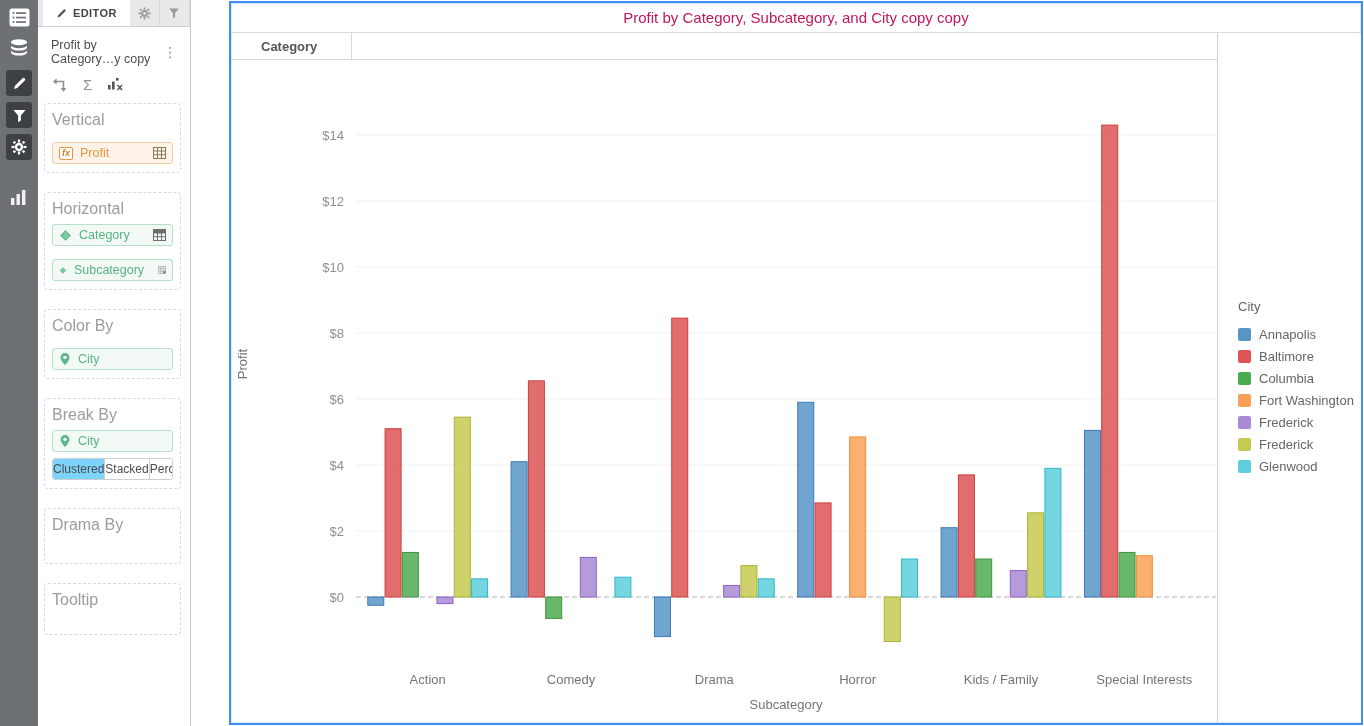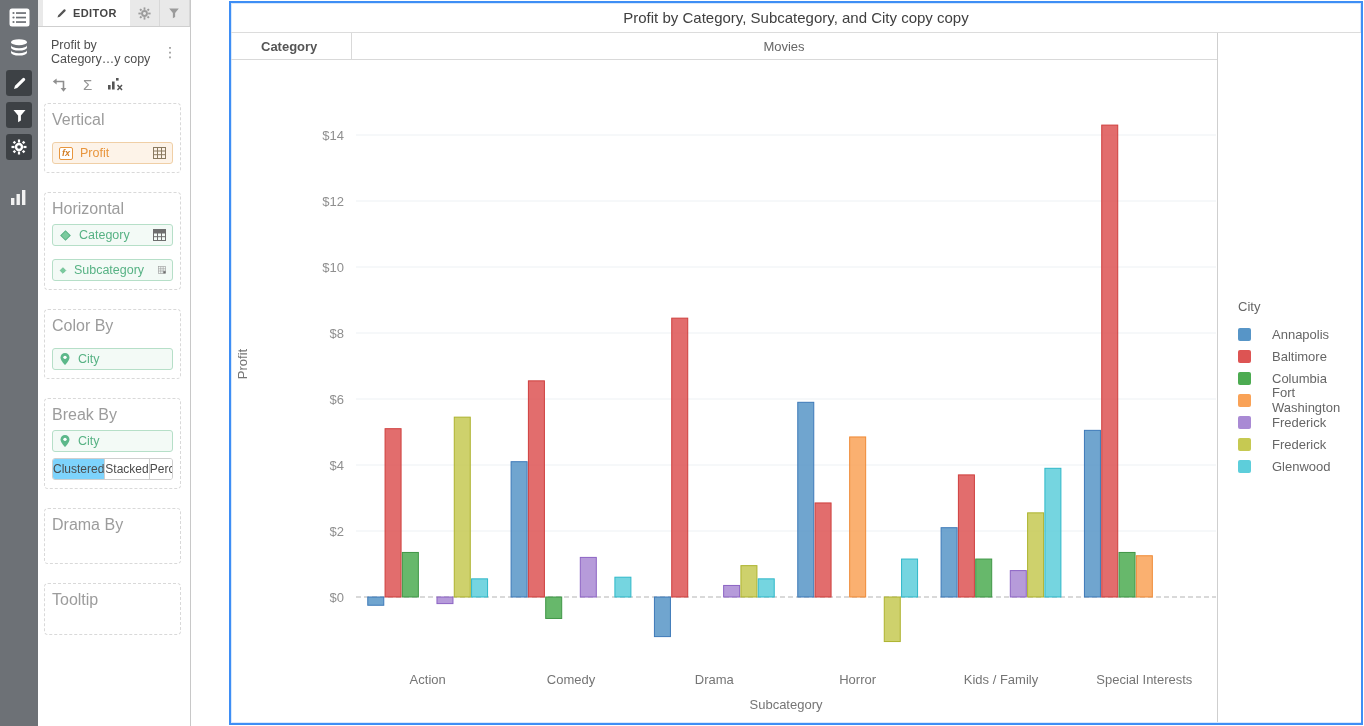--- a/index.html
+++ b/index.html
@@ -51,34 +51,34 @@
   .segment:last-child { border-right:none; }
   .segment.active { background:#7dd3fc; }
   .section.empty-lg { min-height:56px; }
   .section.empty-md { min-height:52px; }
 
   
   .widget { position:absolute; left:229px; top:1px; width:1134px; height:724px;
     border:2px solid #3e8ef5; background:#fff;
     box-shadow: inset 0 0 0 1px #d9e9fb; }
   .w-title { height:30px; line-height:30px; text-align:center; font-size:15px;
-    color:#404040; border-bottom:1px solid #dcdcdc; }
+    color:#be185d; border-bottom:1px solid #dcdcdc; }
   .w-body { display:flex; height:689px; }
   .main { flex:1; display:flex; flex-direction:column; min-width:0; }
   .cat-row { height:27px; border-bottom:1px solid #d9d9d9; position:relative; font-size:13px; }
   .cat-label { position:absolute; left:30px; top:6px; color:#555; font-weight:bold; }
   .cat-div { position:absolute; left:120px; top:0; bottom:0; width:1px; background:#d9d9d9; }
   .cat-value { position:absolute; left:120px; right:0; top:6px; text-align:center; color:#666; }
   #chart-svg { display:block; width:985px; height:661px; }
   #chart-svg text { font-family:"Liberation Sans", sans-serif; }
 
   .legend { width:144px; border-left:1px solid #cfcfcf; padding:266px 0 0 20px;
     font-size:13px; color:#666; background:#fff; }
   .legend-title { margin-bottom:9px; }
-  .legend-item { display:flex; align-items:center; gap:21px; height:22px; }
+  .legend-item { display:flex; align-items:center; gap:8px; height:22px; }
   .swatch { width:13px; height:13px; border-radius:2px; flex:0 0 13px; }
 </style>
 </head>
 <body>
 
 <div class="sidebar">
   <div class="sb-plain" style="margin-top:8px">
     <svg width="21" height="19" viewBox="0 0 21 19">
         <rect x="0.5" y="0.5" width="20" height="18" rx="2.5" fill="#fff"></rect>
         <circle cx="4.5" cy="5" r="1.1" fill="#6d7176"></circle>
@@ -270,21 +270,20 @@
   </div>
 </div>
 
 <div class="widget">
   <div class="w-title">Profit by Category, Subcategory, and City copy copy</div>
   <div class="w-body">
     <div class="main">
       <div class="cat-row">
         <span class="cat-label">Category</span>
         <span class="cat-div"></span>
-        <span class="cat-value">Movies</span>
       </div>
       <svg id="chart-svg" viewBox="0 0 985 661">
           <line x1="125" y1="75" x2="985" y2="75" stroke="#edf1f4" stroke-width="1"></line>
           <text x="113" y="79.5" text-anchor="end" font-size="13" fill="#8f8f8f">$14</text>
           <line x1="125" y1="141" x2="985" y2="141" stroke="#edf1f4" stroke-width="1"></line>
           <text x="113" y="145.5" text-anchor="end" font-size="13" fill="#8f8f8f">$12</text>
           <line x1="125" y1="207" x2="985" y2="207" stroke="#edf1f4" stroke-width="1"></line>
           <text x="113" y="211.5" text-anchor="end" font-size="13" fill="#8f8f8f">$10</text>
           <line x1="125" y1="273" x2="985" y2="273" stroke="#edf1f4" stroke-width="1"></line>
           <text x="113" y="277.5" text-anchor="end" font-size="13" fill="#8f8f8f">$8</text>

